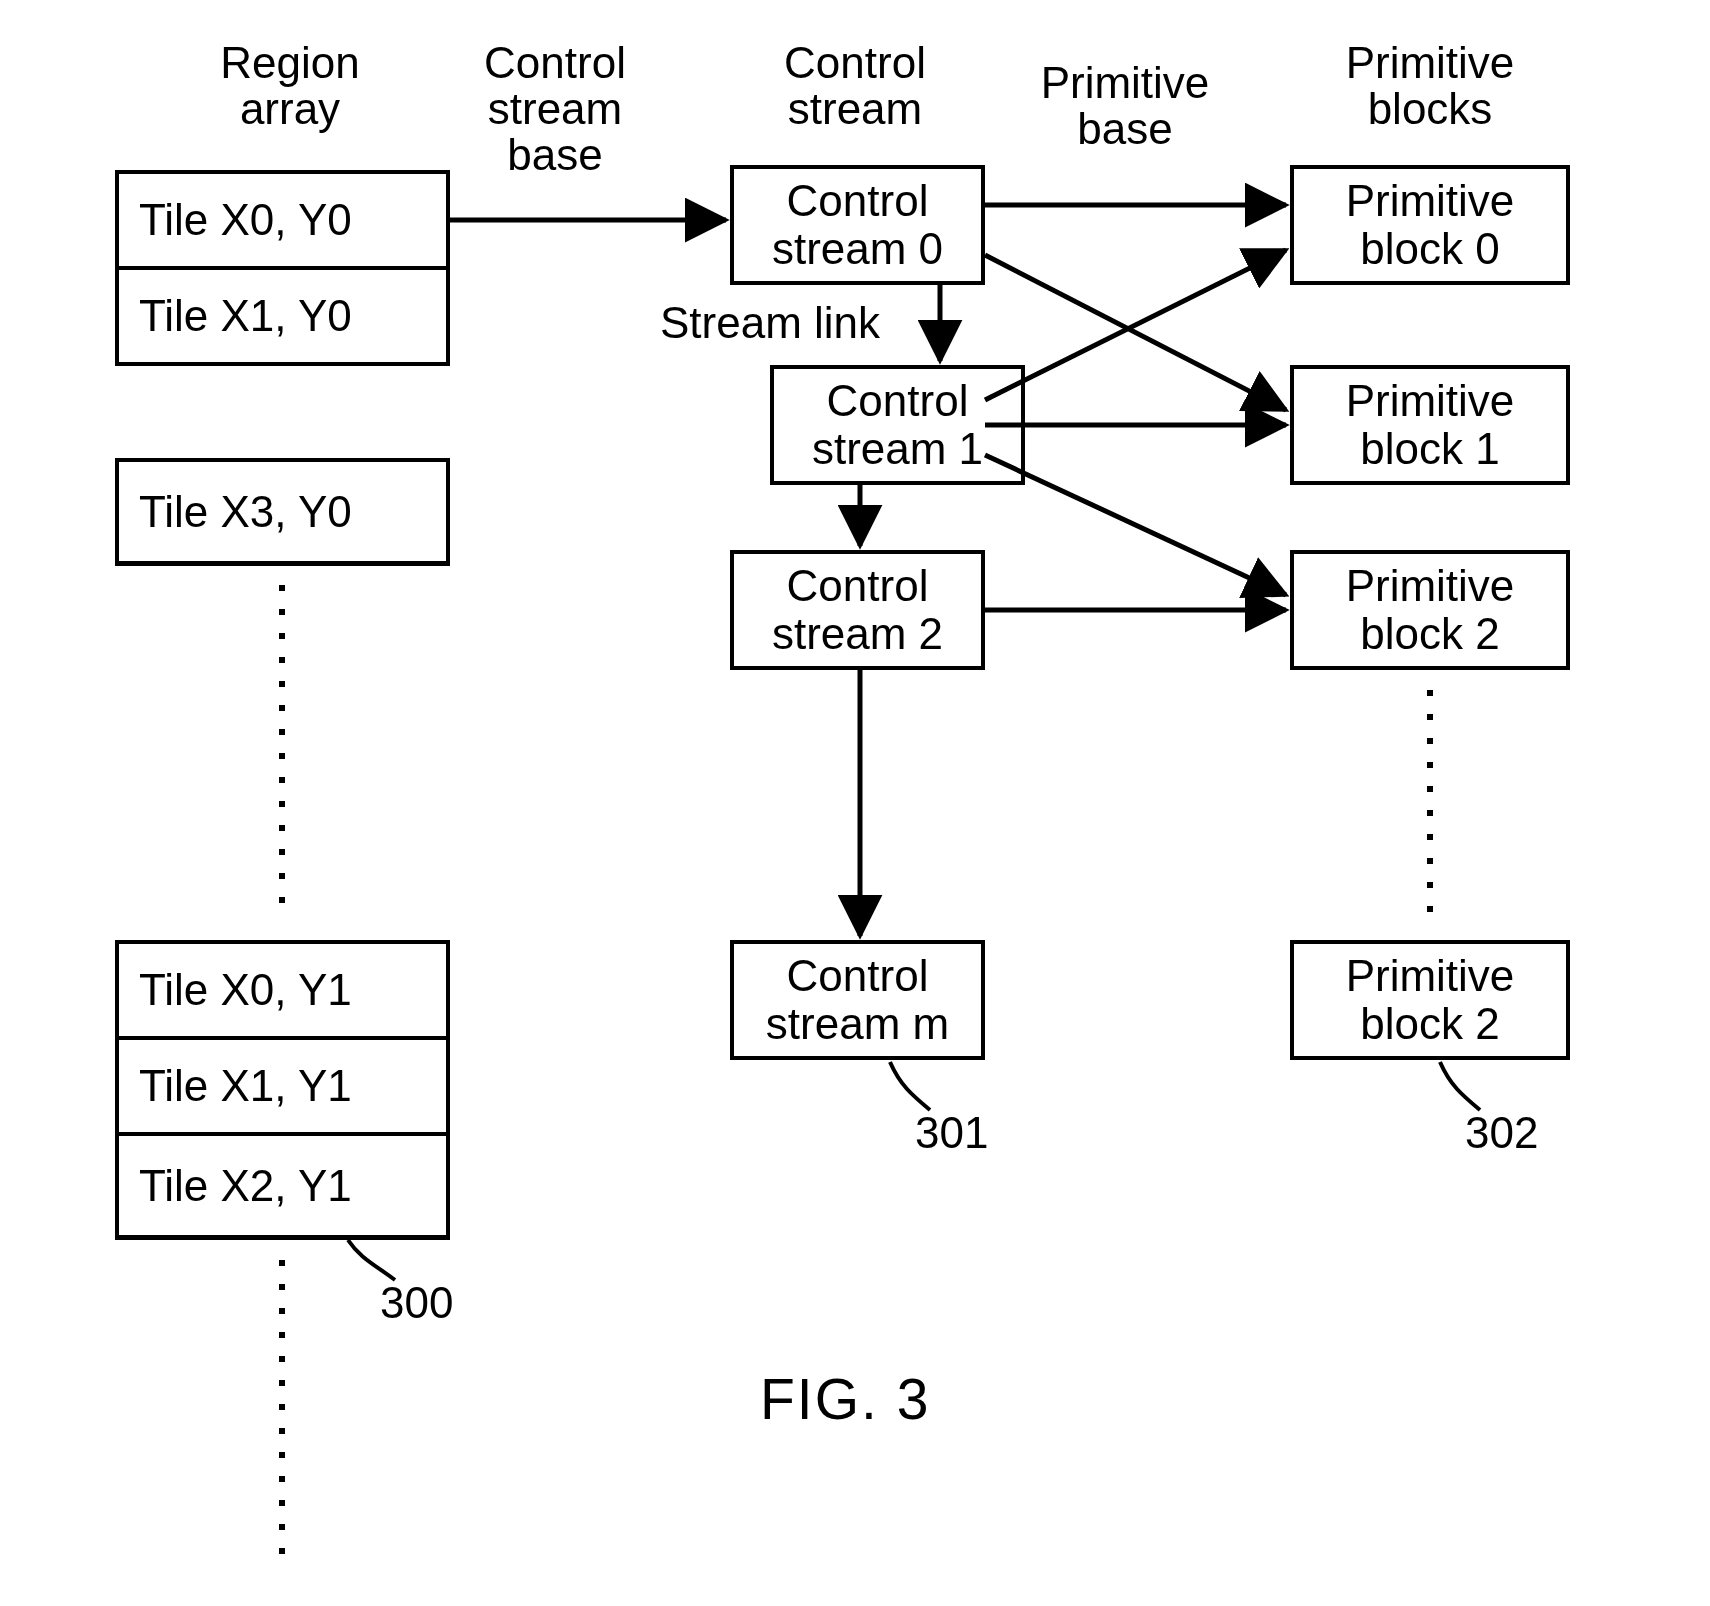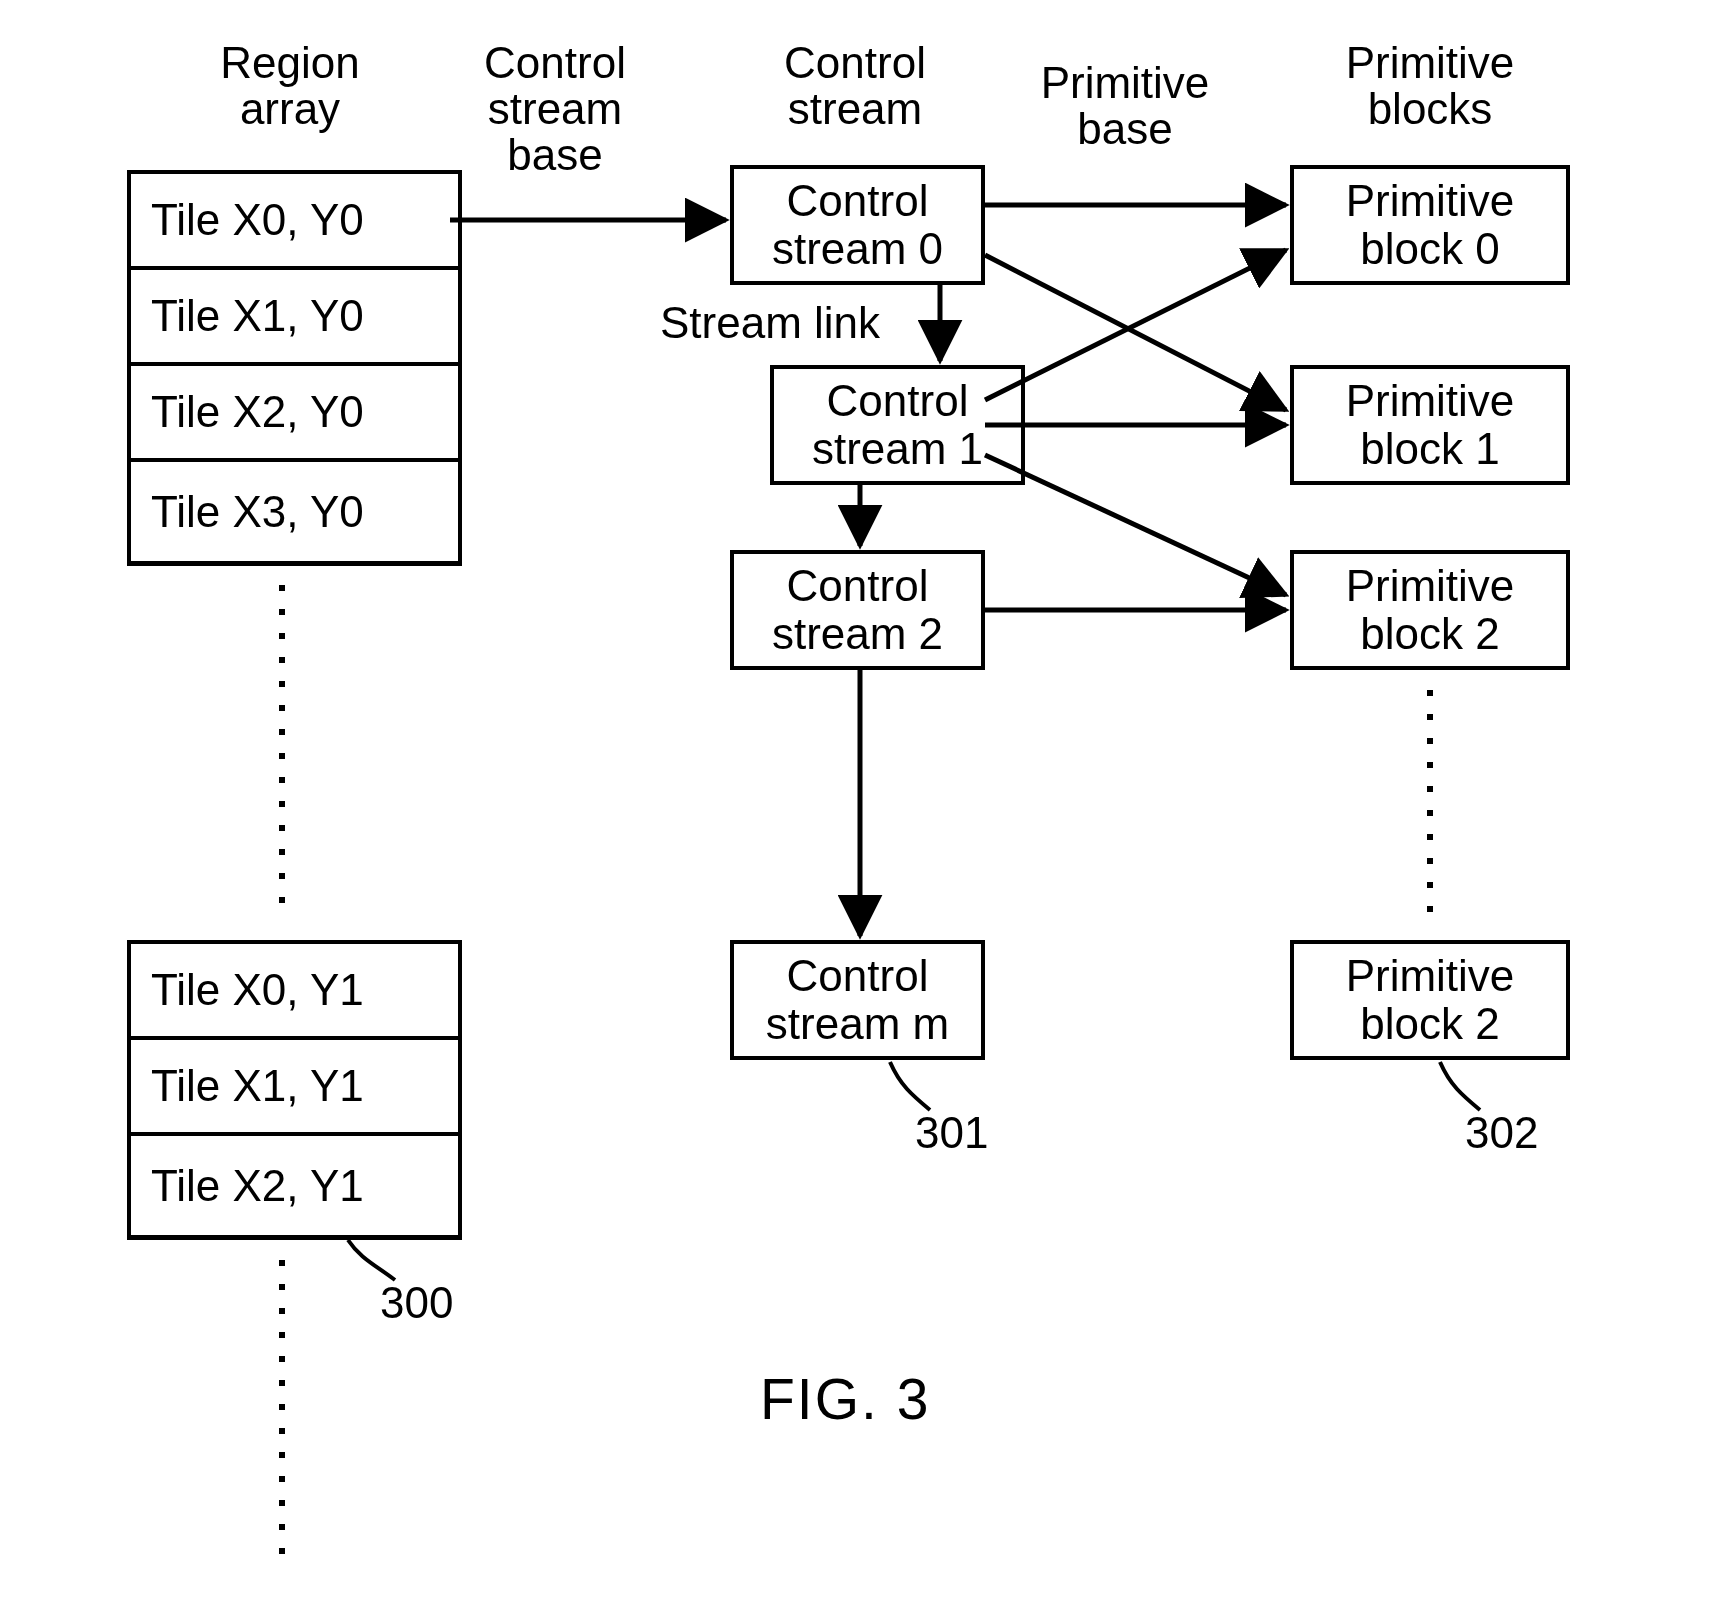--- a/index.html
+++ b/index.html
@@ -32,21 +32,20 @@
   }
   .row {
     position: absolute;
     border: 4px solid #000;
     box-sizing: border-box;
     display: flex;
     align-items: center;
     justify-content: flex-start;
     padding-left: 20px;
     background: #fff;
-    margin-left: 12px;
   }
   .lbl {
     position: absolute;
     text-align: center;
     line-height: 1.05;
     white-space: pre;
   }
   svg.arrows {
     position: absolute;
     left: 0; top: 0;
@@ -75,23 +74,20 @@
   <div class="lbl" style="left:1005px; top:60px; width:240px;">Primitive
 base</div>
   <div class="lbl" style="left:1300px; top:40px; width:260px;">Primitive
 blocks</div>
 
   <div class="row" style="left:115px; top:170px; width:335px; height:100px;">
       <span>Tile X0, Y0</span>
     </div>
   <div class="row" style="left:115px; top:266px; width:335px; height:100px;">
       <span>Tile X1, Y0</span>
-    </div>
-  <div class="row" style="left:115px; top:362px; width:335px; height:100px;">
-      <span>Tile X2, Y0</span>
     </div>
   <div class="row" style="left:115px; top:458px; width:335px; height:108px; border-bottom-width:5px;align-items:center;">
       <span>Tile X3, Y0</span>
     </div>
 
   <div class="row" style="left:115px; top:940px; width:335px; height:100px;">
       <span>Tile X0, Y1</span>
     </div>
   <div class="row" style="left:115px; top:1036px; width:335px; height:100px;">
       <span>Tile X1, Y1</span>

